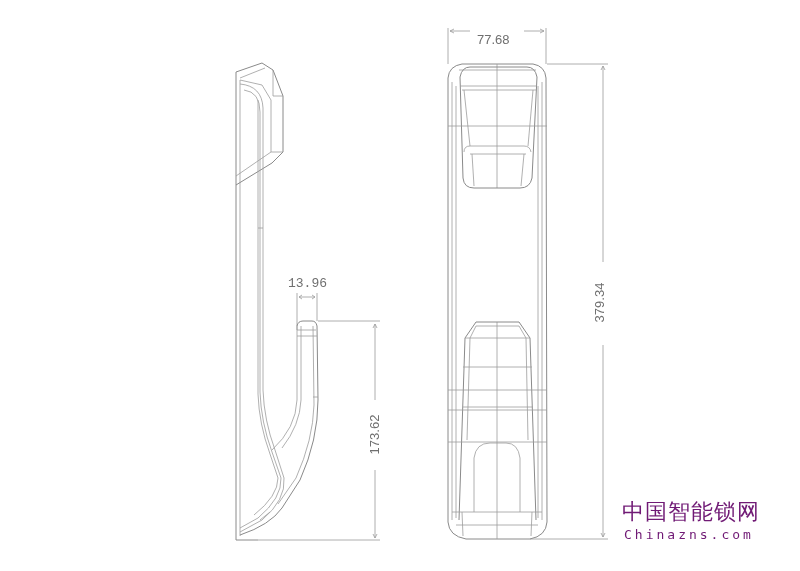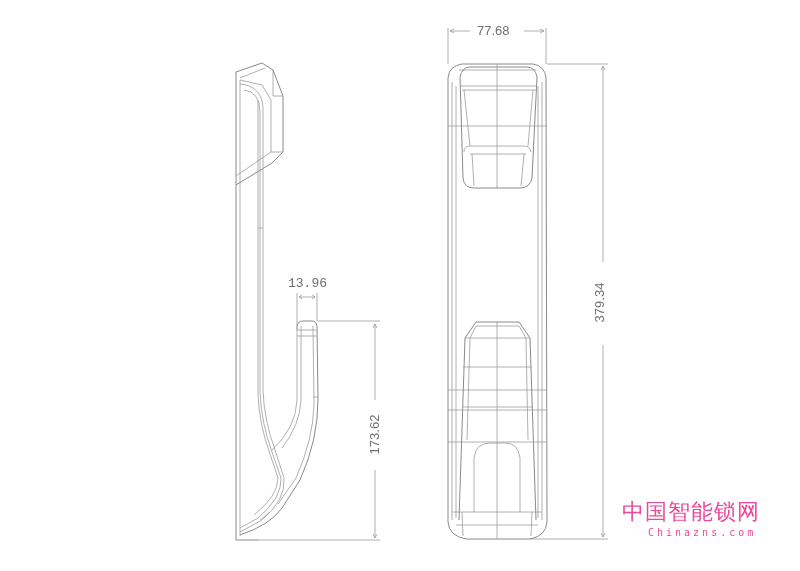--- a/index.html
+++ b/index.html
@@ -3,23 +3,23 @@
   <meta charset="utf-8">
   <style>
     html, body { margin: 0; padding: 0; background: #ffffff; }
     body { width: 800px; height: 571px; position: relative; overflow: hidden; font-family: "Liberation Sans", sans-serif; }
     svg.drawing { position: absolute; left: 0; top: 0; width: 800px; height: 571px; }
     .ln { fill: none; stroke: #8a8a8a; stroke-width: 1; }
     .ln2 { fill: none; stroke: #9c9c9c; stroke-width: 0.8; }
     .dim { fill: none; stroke: #9a9a9a; stroke-width: 0.8; }
     .dimtext { position: absolute; color: #6f6f6f; font-size: 13px; font-family: "Liberation Sans", sans-serif; white-space: nowrap; }
     .vert { transform-origin: center center; transform: rotate(-90deg); }
-    .wm { position: absolute; color: #ec4899; white-space: nowrap; font-family: "DejaVu Sans", sans-serif; }
+    .wm { position: absolute; color: #701a75; white-space: nowrap; font-family: "DejaVu Sans", sans-serif; }
     .wm-cn { left: 622px; top: 497px; font-size: 22px; letter-spacing: 1px; }
-    .wm-en { left: 624px; top: 527px; font-size: 10px; letter-spacing: 3px; font-family: "DejaVu Sans Mono", monospace; margin-left: 24px; }
+    .wm-en { left: 624px; top: 527px; font-size: 13px; letter-spacing: 3px; font-family: "DejaVu Sans Mono", monospace; }
   </style>
 </head>
 <body>
 
 <svg class="drawing" viewBox="0 0 800 571" xmlns="http://www.w3.org/2000/svg">
 
   <g>
 
     <path class="ln" d="M236 72 L236 540 L258 540"></path>
     <path class="ln2" d="M240 80 L240 536"></path>
@@ -100,19 +100,19 @@
     <path class="dim" d="M450 31 L470 31 M524 31 L544 31"></path>
     <path class="dim" d="M450 31 L454 29 M450 31 L454 33 M544 31 L540 29 M544 31 L540 33"></path>
 
     <path class="dim" d="M547 64 L608 64"></path>
     <path class="dim" d="M530 539 L608 539"></path>
     <path class="dim" d="M603 66 L603 262 M603 345 L603 537"></path>
     <path class="dim" d="M603 66 L601 70 M603 66 L605 70 M603 537 L601 533 M603 537 L605 533"></path>
   </g>
 </svg>
 
-<div class="dimtext" style="left:477px; top:23px;">77.68</div>
+<div class="dimtext" style="left:477px; top:32px;">77.68</div>
 <div class="dimtext vert" style="left:580px; top:295px;">379.34</div>
 <div class="dimtext" style="left:288px; top:276px;font-family:Liberation Mono, monospace;">13.96</div>
 <div class="dimtext vert" style="left:355px; top:427px;">173.62</div>
 
 <div class="wm wm-cn">中国智能锁网</div>
 <div class="wm wm-en">Chinazns.com</div>
 
 </body></html>

